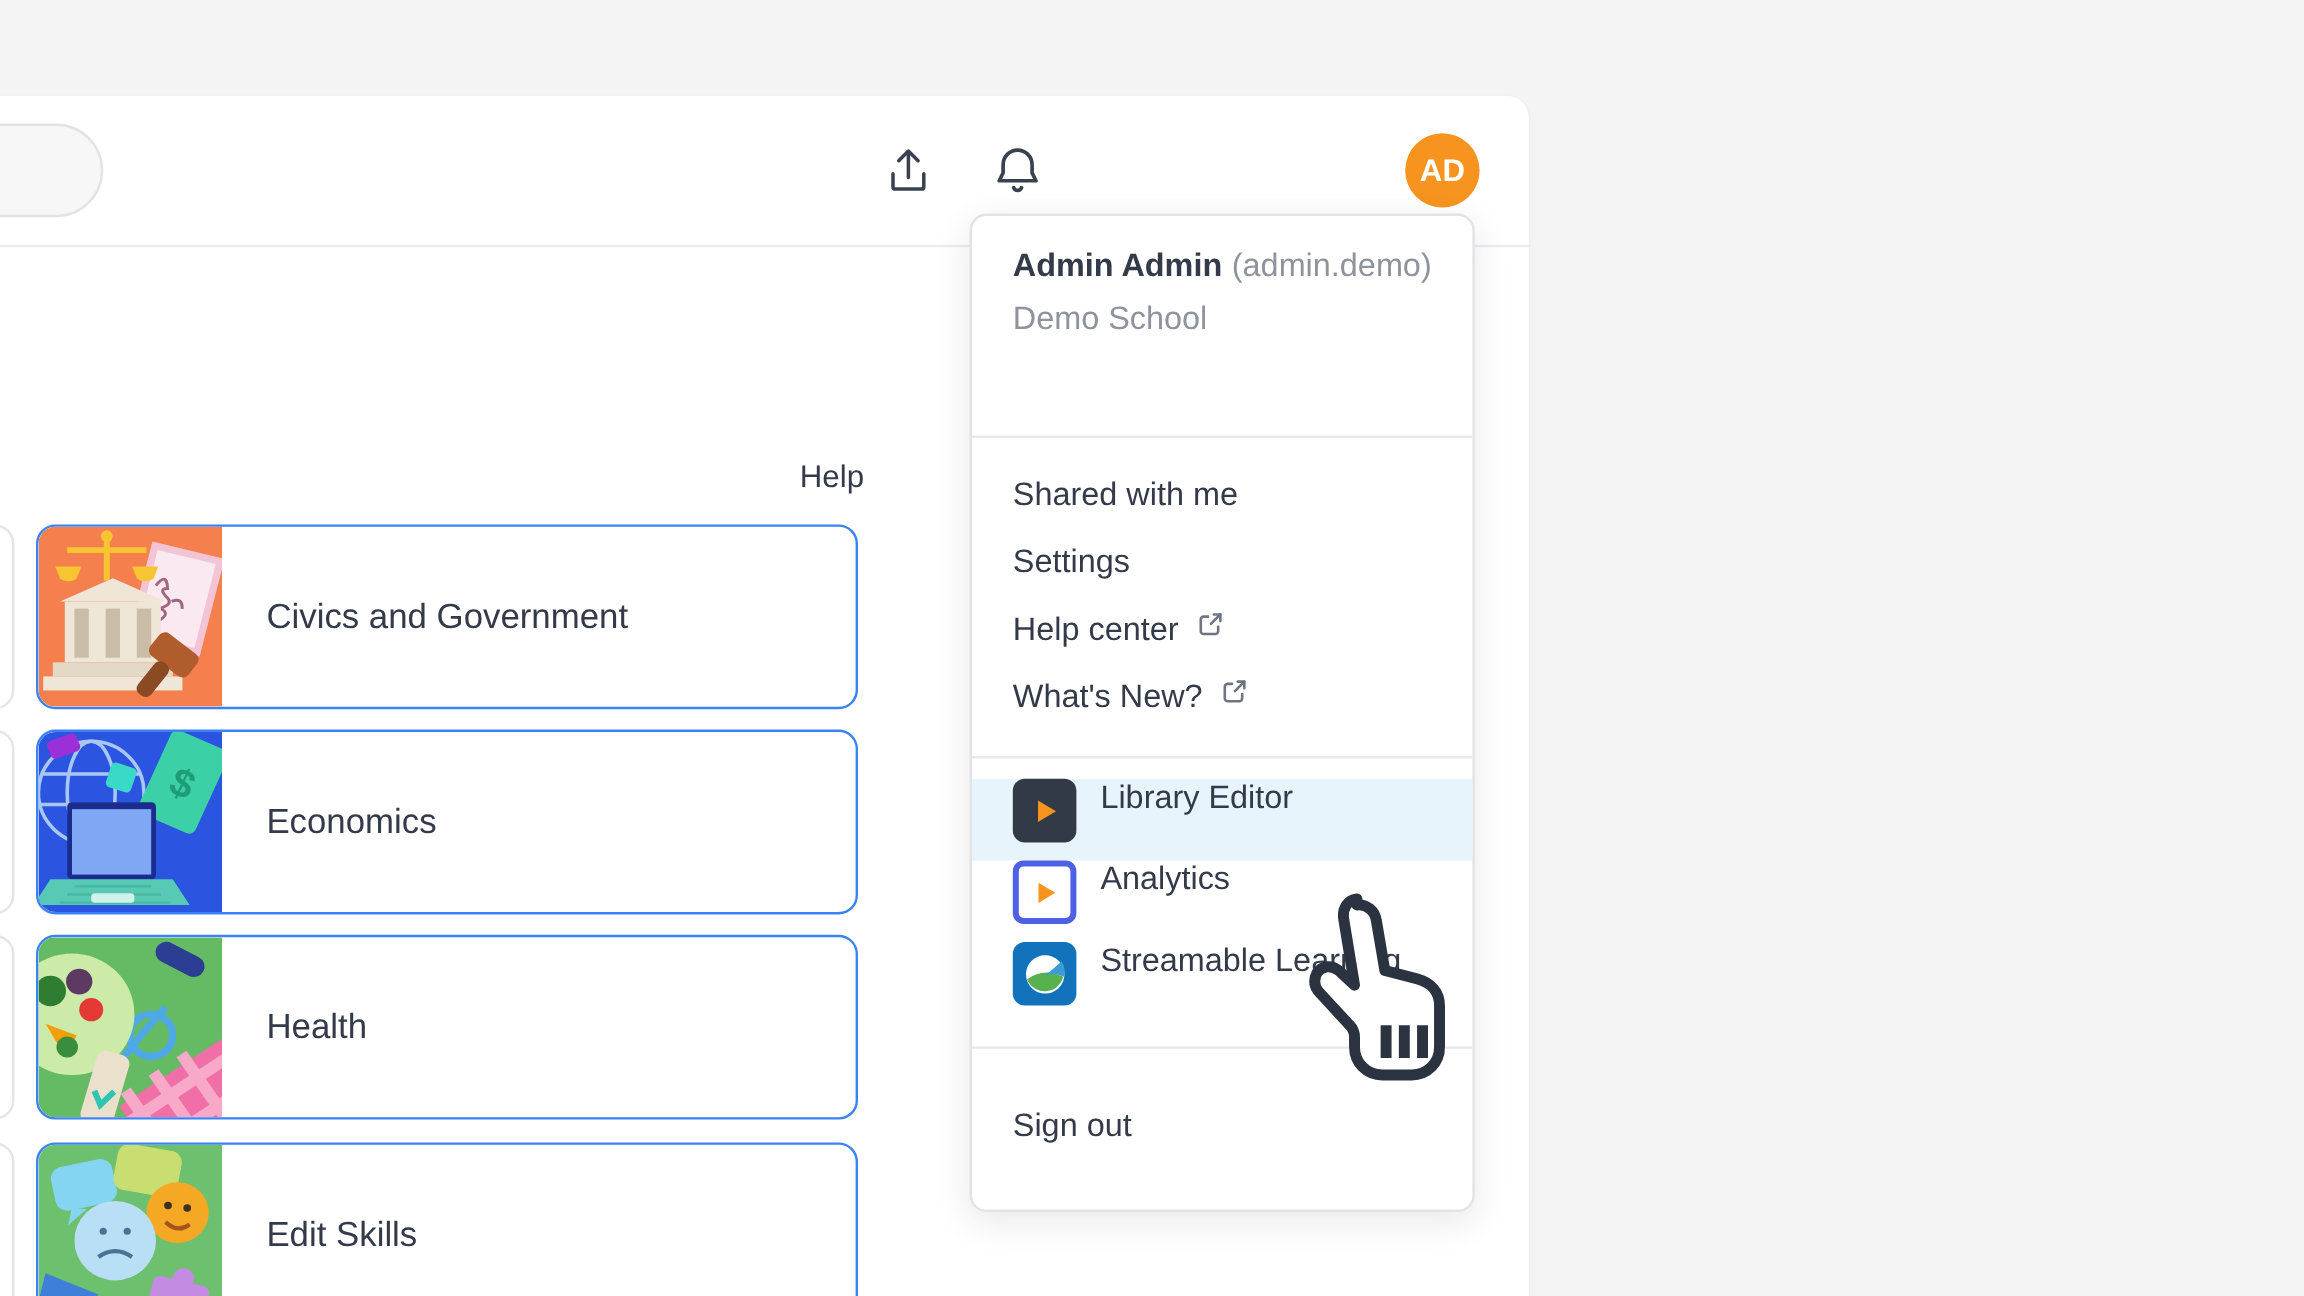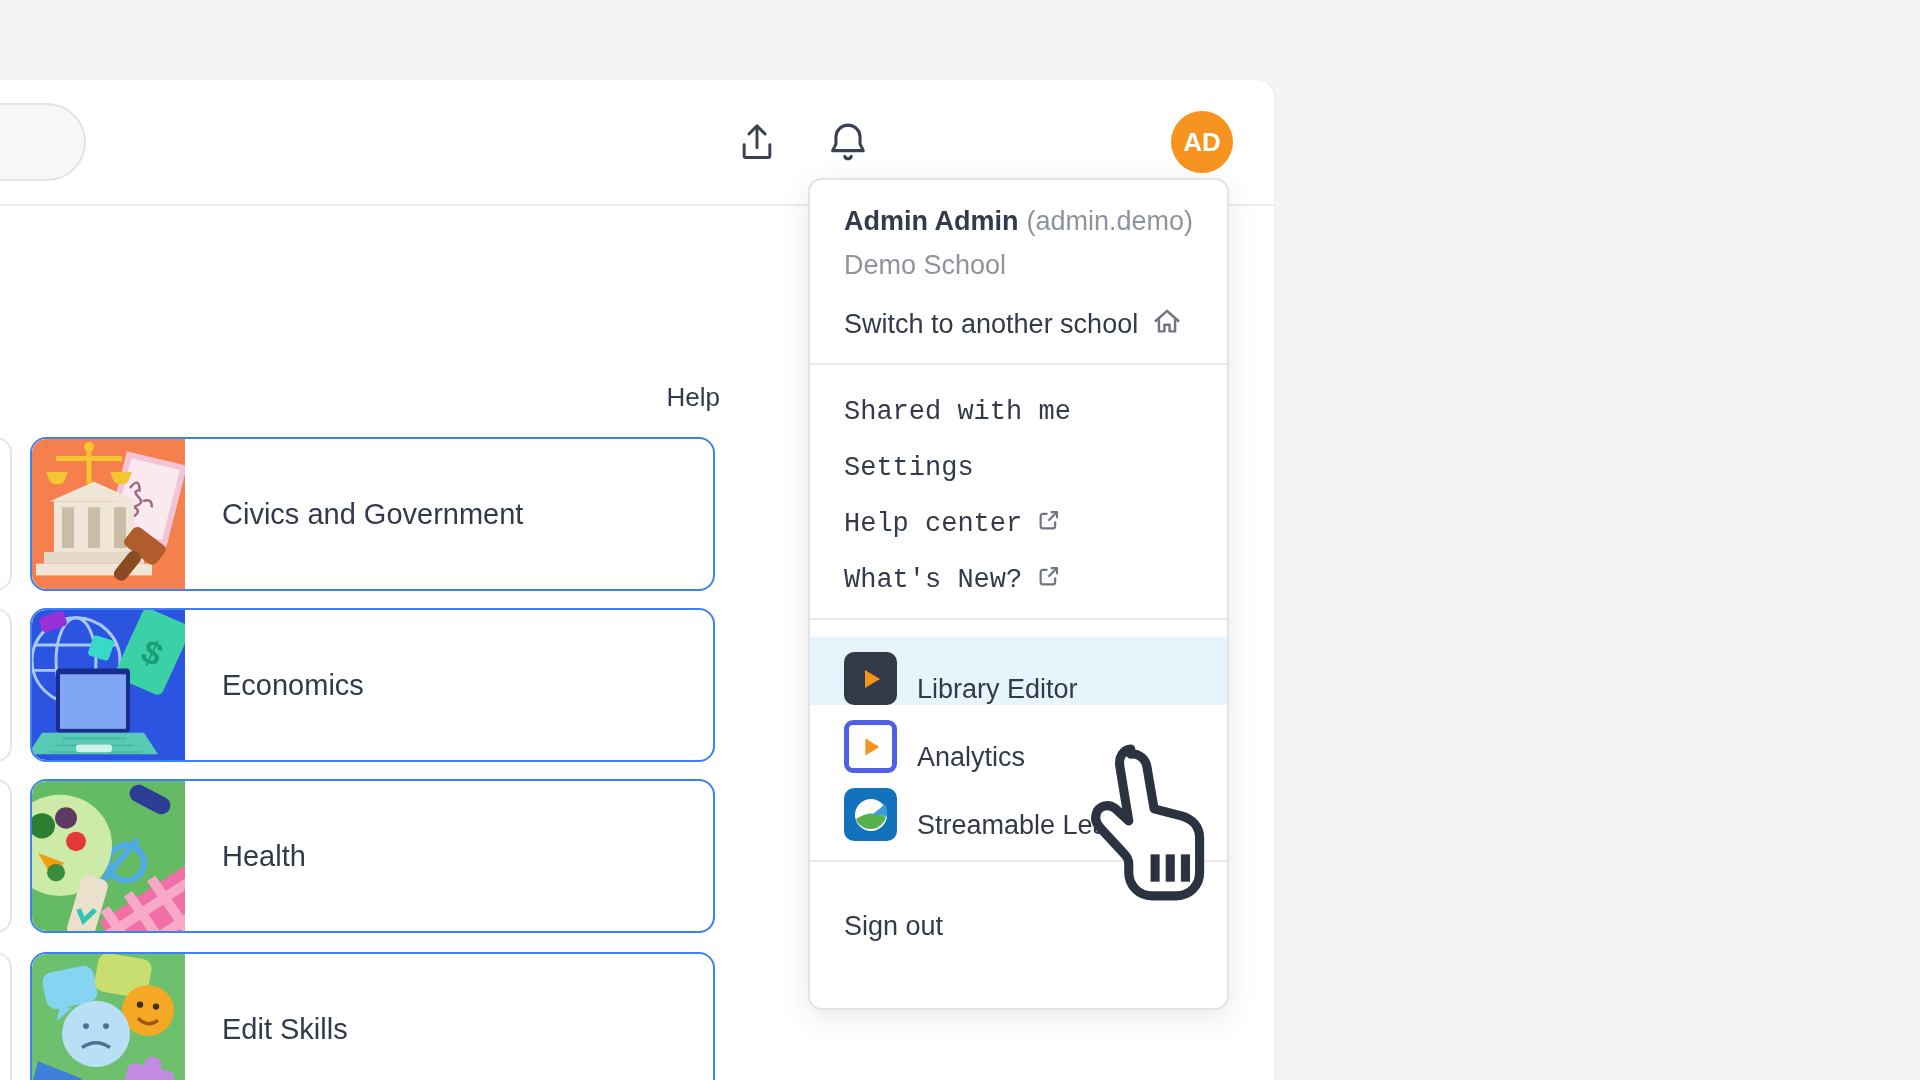--- a/index.html
+++ b/index.html
@@ -50,25 +50,25 @@
               box-shadow:0 8px 28px rgba(40,44,63,0.10); z-index:20; overflow:hidden; }
   .dd-sec { border-top:2px solid #e9e9ec; }
   .dd-sec:first-child { border-top:none; }
   .sec-user { height:183px; padding:26px 0 0 34px; }
   .user-line { font-size:27px; color:#333a49; }
   .user-name { font-weight:bold; }
   .user-handle { color:#8e939d; margin-left:8px; }
   .user-school { font-size:27px; color:#8e939d; margin-top:13px; }
   .switch-row { margin-top:23px; display:flex; align-items:center; gap:12px; cursor:pointer; }
   .switch-row span { font-size:27px; color:#333a49; }
-  .sec-links { padding:19px 0 10px 0;font-family:Liberation Mono, monospace; }
+  .sec-links { padding:19px 0 22px 0; }
   .menu-item { height:56px; padding-left:34px; display:flex; align-items:center; gap:12px;
                font-size:27px; color:#333a49; cursor:pointer; }
   .sec-apps { padding:17px 0 19px 0; }
-  .app-row { height:68px; padding-left:34px; display:flex; align-items:flex-end; gap:20px;
+  .app-row { height:68px; padding-left:34px; display:flex; align-items:flex-start; gap:20px;
              font-size:27px; color:#333a49; cursor:pointer; }
   .app-row.highlighted { background:#e8f4fb; }
   .app-icon { width:53px; height:53px; flex:none; border-radius:10px; display:flex;
               align-items:center; justify-content:center; }
   .app-icon.lib { background:#333a47; }
   .app-icon.ana { background:#ffffff; border:5px solid #4e61e6; border-radius:9px; }
   .app-icon.str { background:#1273bc; }
   .sec-signout { height:83px; display:flex; align-items:center; padding-left:34px; }
   .signout-label { font-size:27px; color:#333a49; cursor:pointer;margin-top:48px; }
 
@@ -230,29 +230,20 @@
     <div class="card-title">Edit Skills</div>
   </div>
 
   <div class="dropdown">
 
     <div class="dd-sec sec-user">
       <div class="user-line">
         <span class="user-name">Admin Admin</span><span class="user-handle">(admin.demo)</span>
       </div>
       <div class="user-school">Demo School</div>
-      <div class="switch-row">
-        <span>Switch to another school</span>
-        <span>
-          <svg width="34" height="34" viewBox="0 0 24 24" fill="none" stroke="#6e7480" stroke-width="1.7" stroke-linejoin="round" stroke-linecap="round">
-            <path d="M4 12 L12 4.8 L20 12"></path>
-            <path d="M6.3 10.3 V19.3 h3.9 v-4.6 h3.6 v4.6 h3.9 V10.3"></path>
-          </svg>
-        </span>
-      </div>
     </div>
 
     <div class="dd-sec sec-links">
       <div class="menu-item">
         <span>Shared with me</span>
       </div>
       <div class="menu-item">
         <span>Settings</span>
       </div>
       <div class="menu-item">

